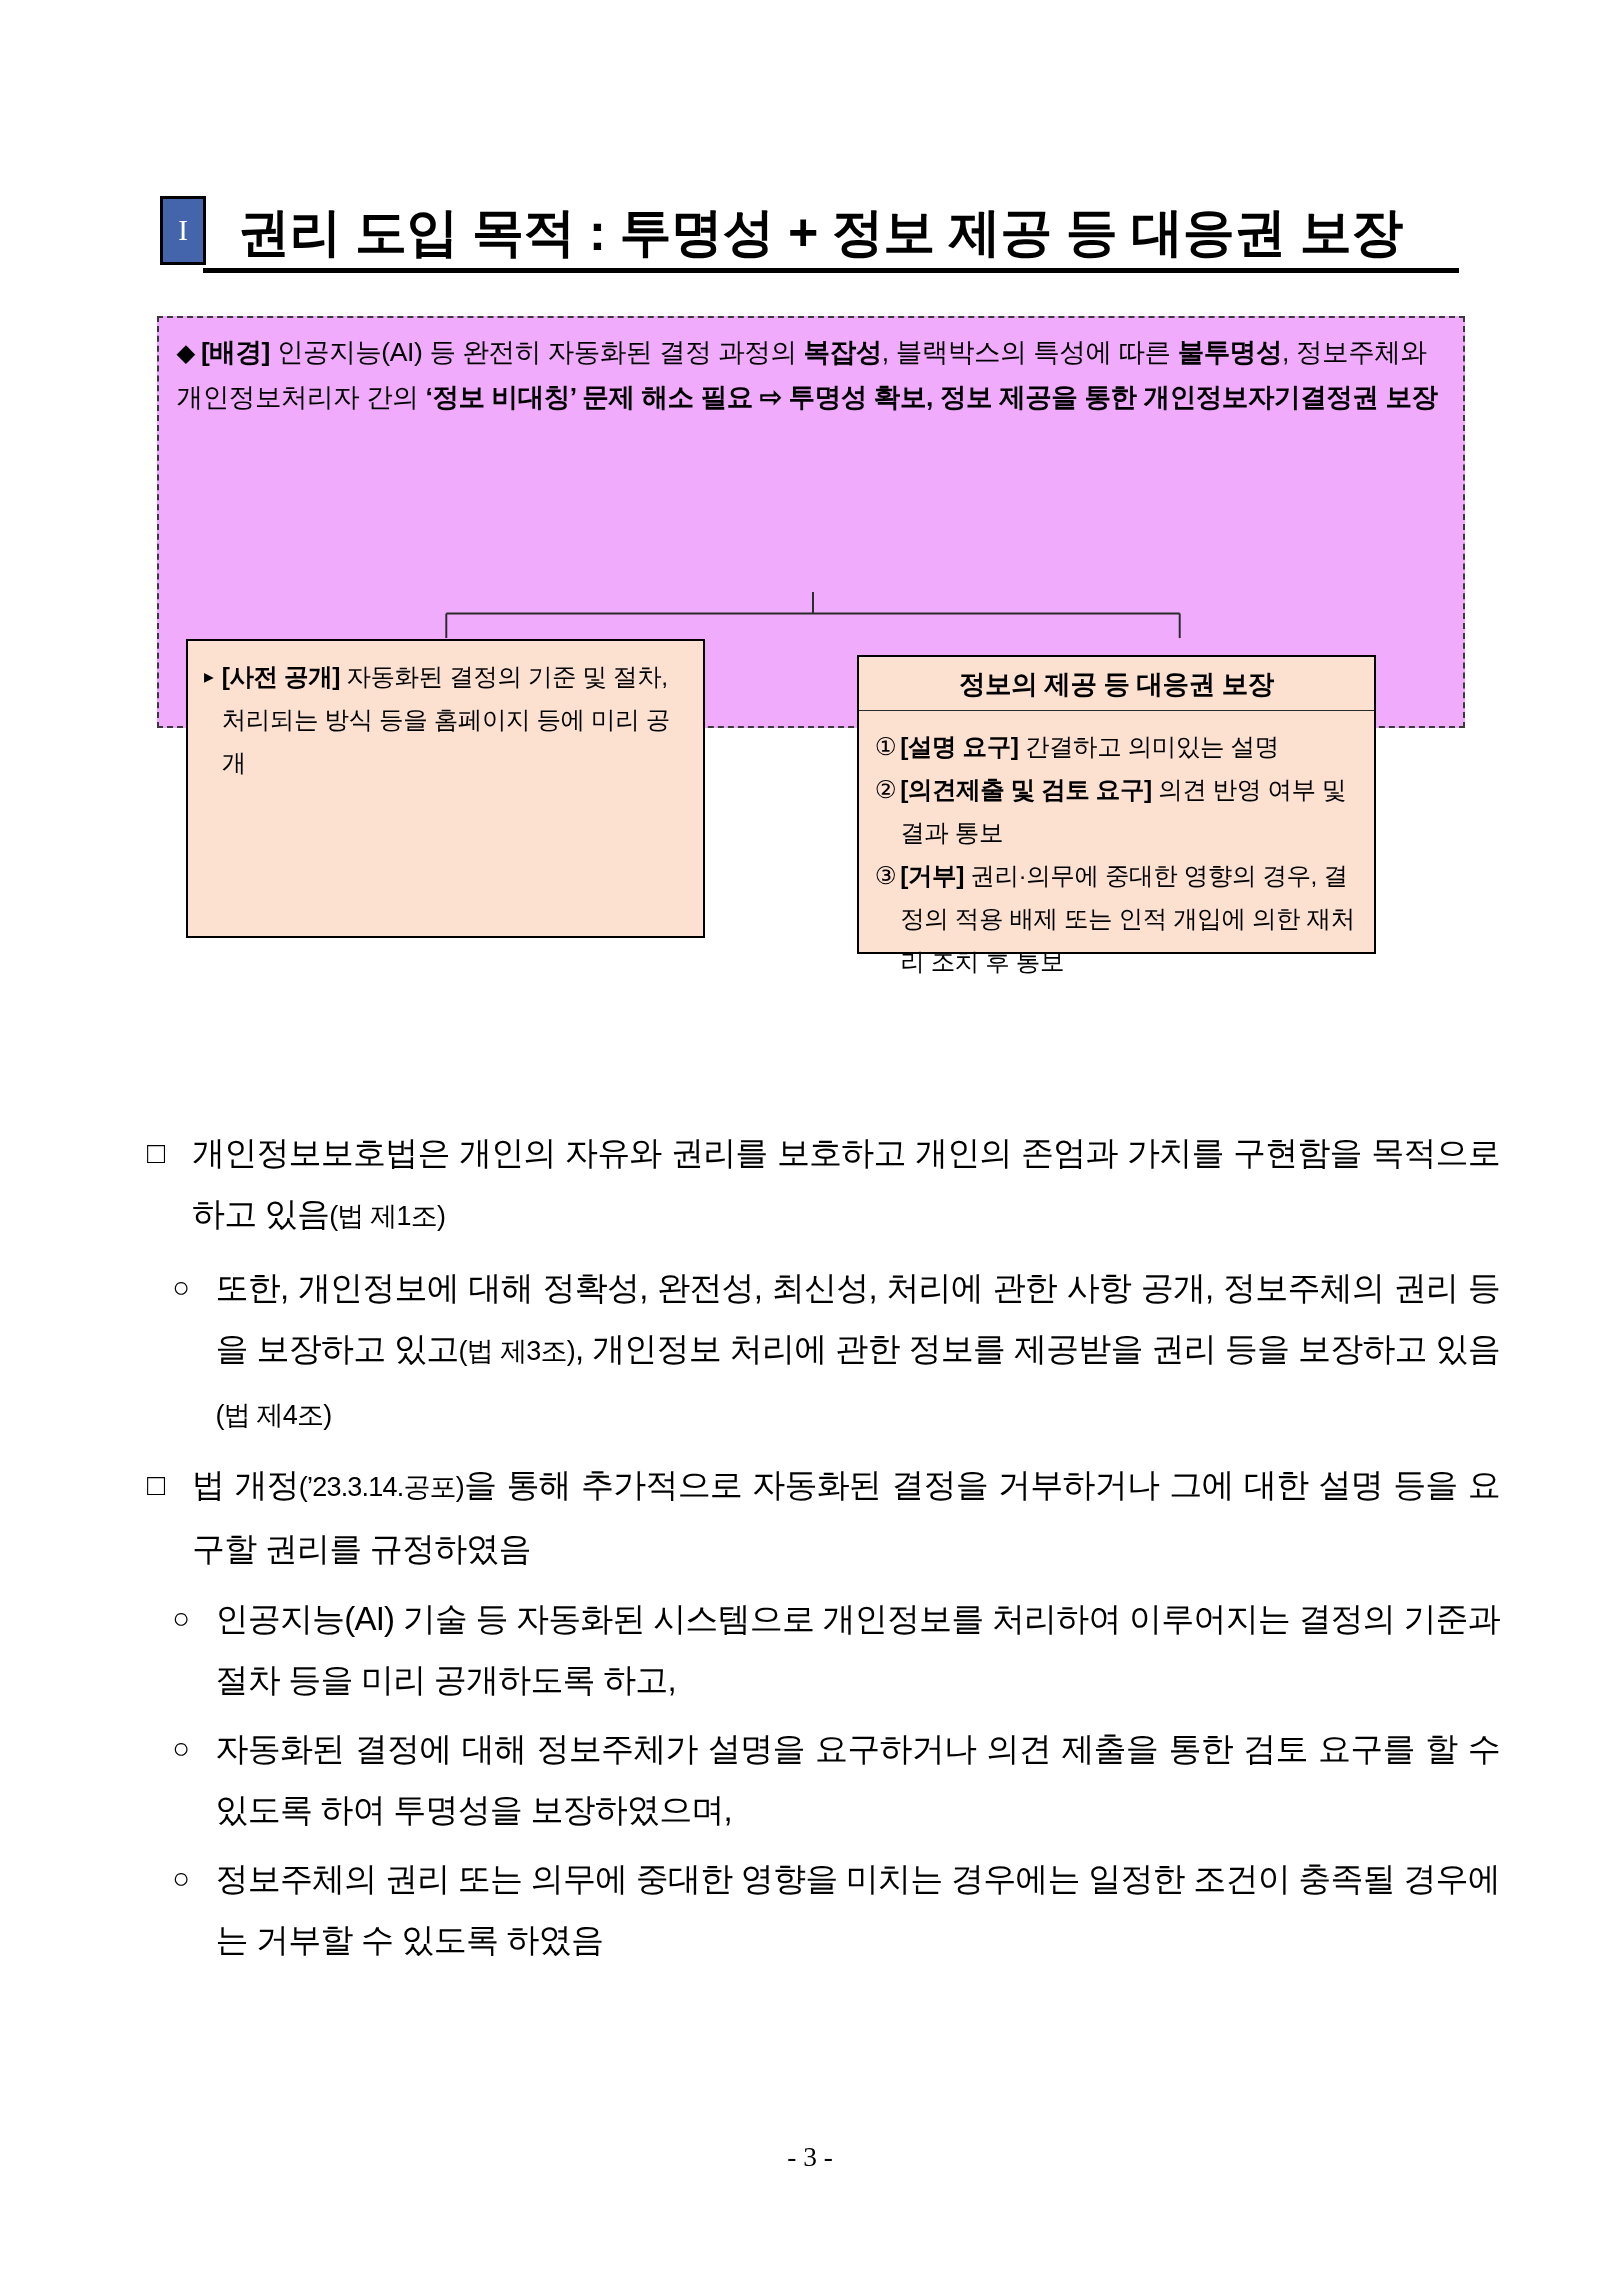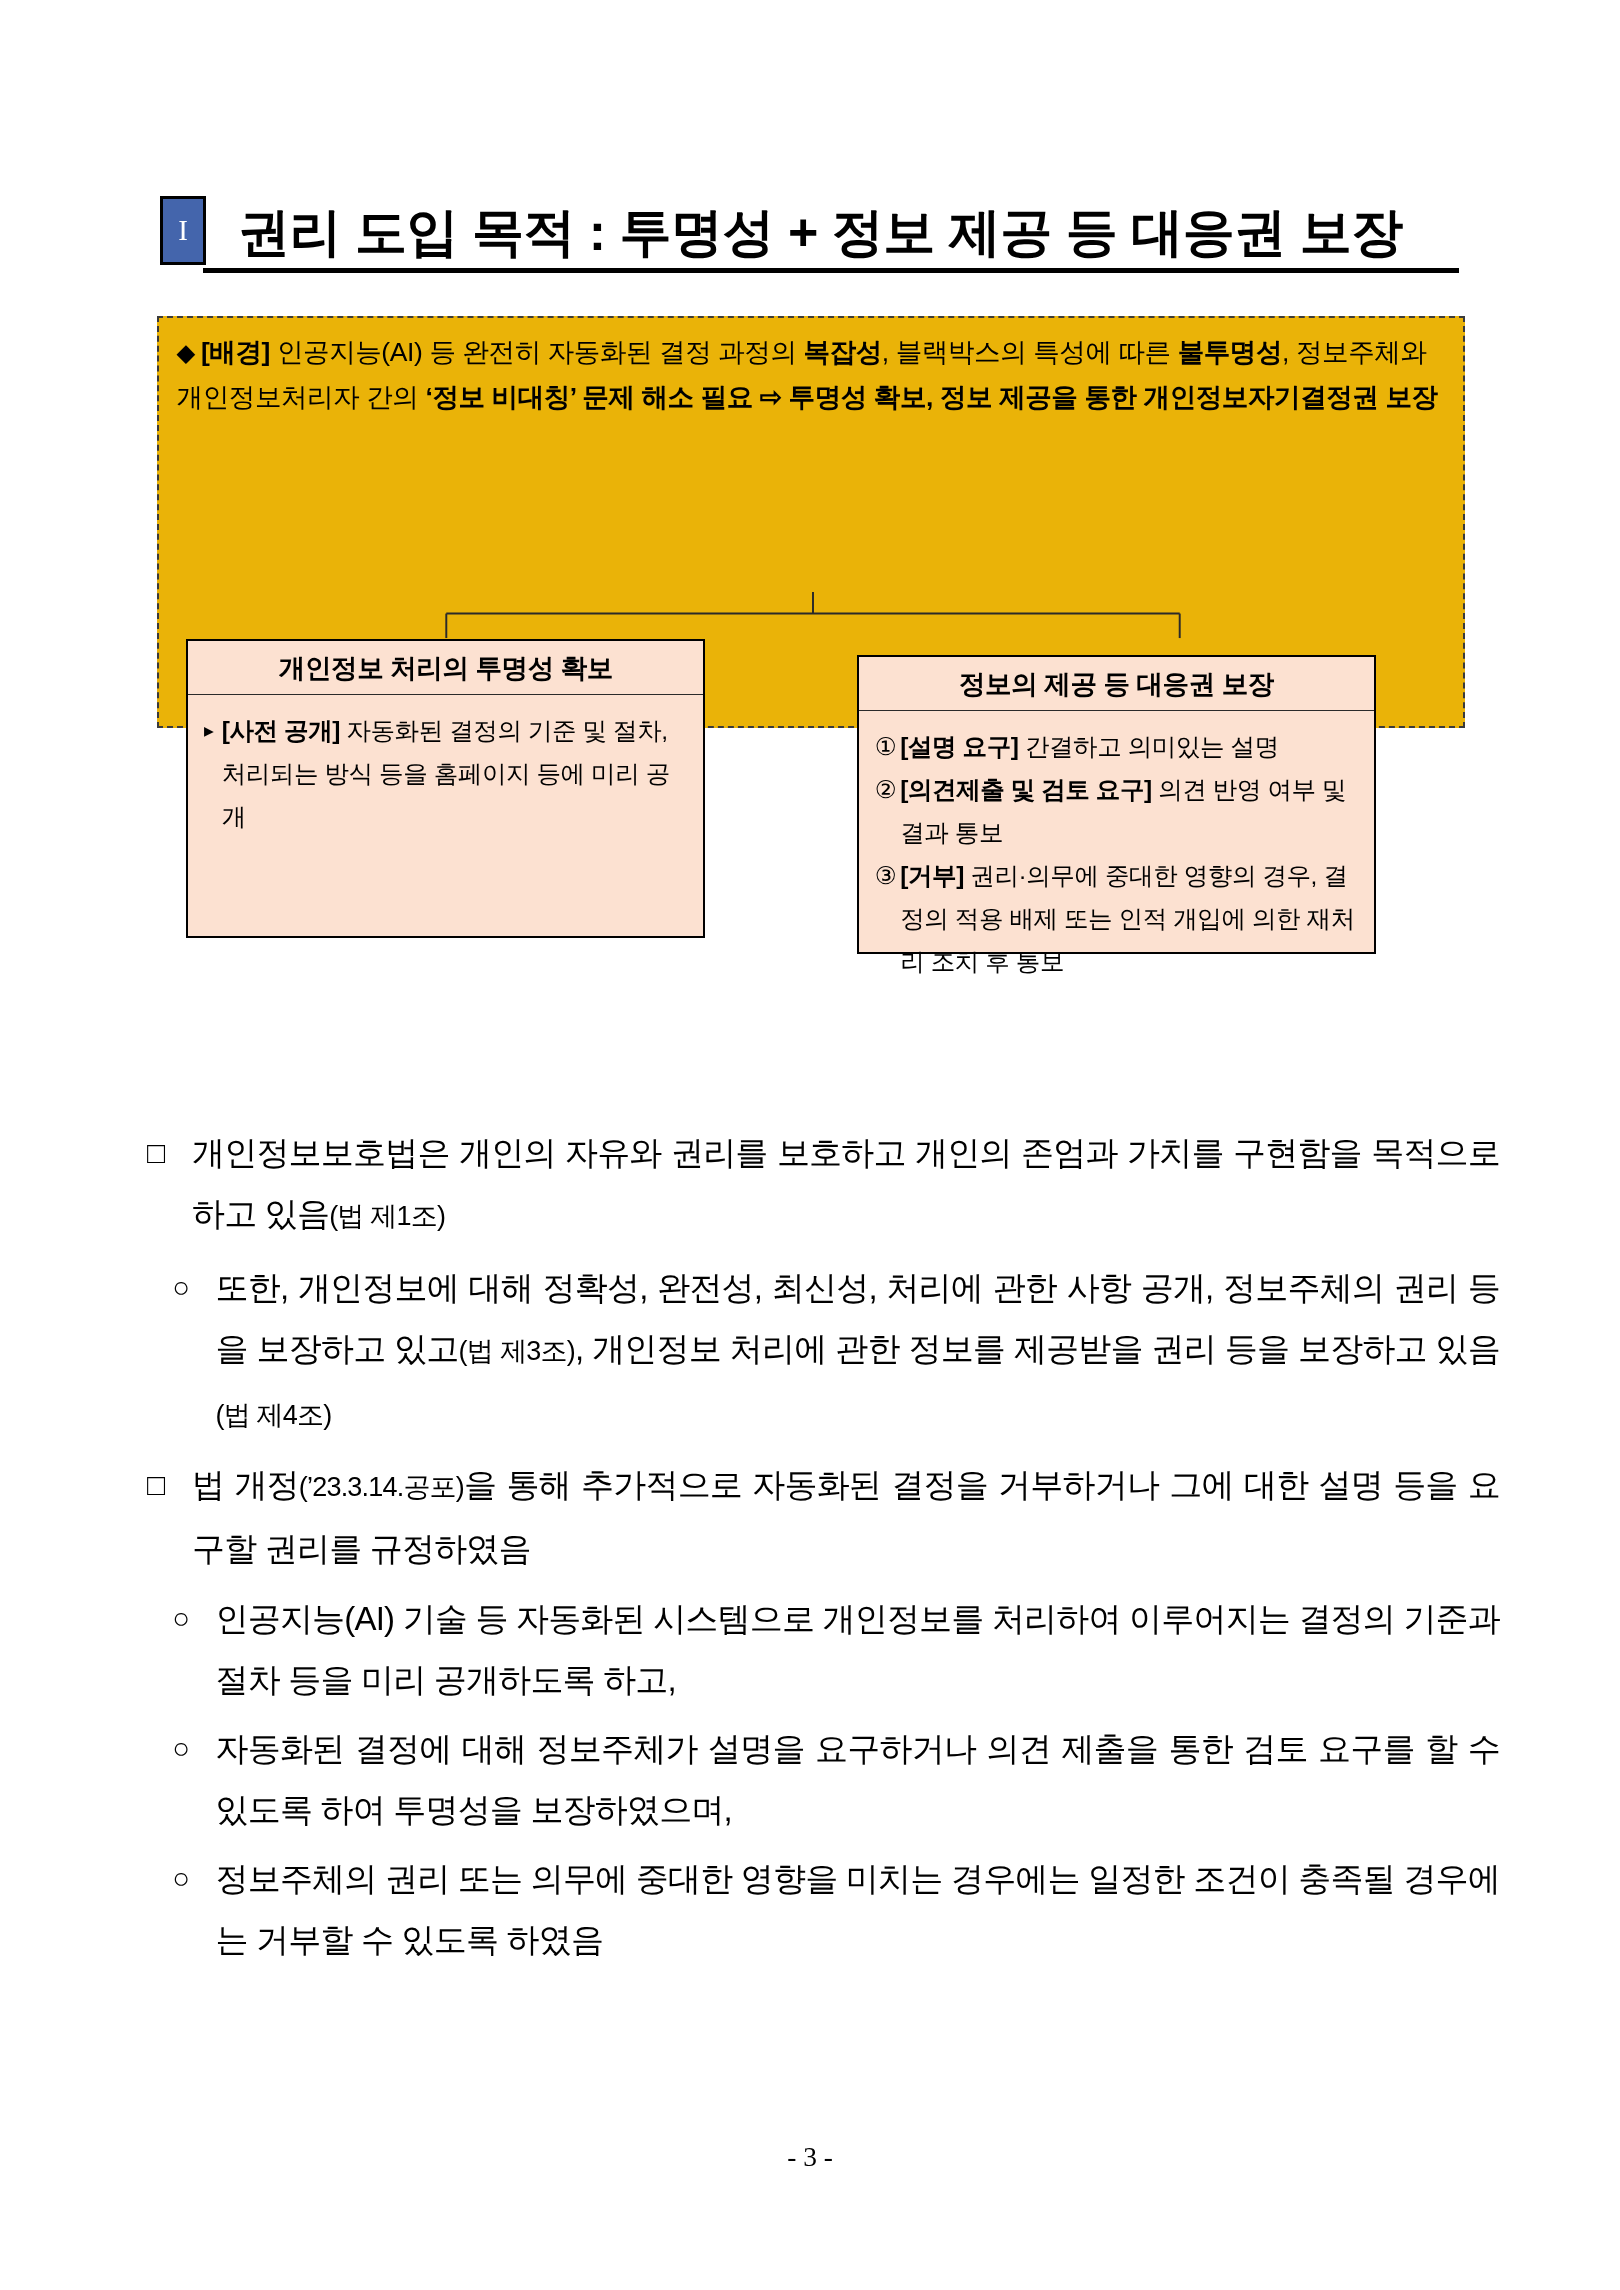--- a/index.html
+++ b/index.html
@@ -68,21 +68,21 @@
     background: #000000;
   }
 
   
   .panel {
     position: absolute;
     left: 157px;
     top: 316px;
     width: 1308px;
     height: 412px;
-    background: #eab308;
+    background: #f0abfc;
     border: 2px dashed #3a3a3a;
     box-sizing: border-box;
   }
 
   .panel-para {
     position: absolute;
     left: 17.6px;
     top: 11.8px;
     width: 1269px;
     font-size: 26.5px;
@@ -234,21 +234,20 @@
 
 
     <svg class="connector" viewBox="0 0 1334 50" preserveAspectRatio="none">
       <line x1="667" y1="0" x2="667" y2="22" stroke="#2a2a2a" stroke-width="2"></line>
       <line x1="293" y1="22" x2="1041" y2="22" stroke="#2a2a2a" stroke-width="2"></line>
       <line x1="293" y1="22" x2="293" y2="47" stroke="#2a2a2a" stroke-width="2"></line>
       <line x1="1041" y1="22" x2="1041" y2="47" stroke="#2a2a2a" stroke-width="2"></line>
     </svg>
 
     <div class="subbox left">
-      <div class="subbox-head">개인정보 처리의 투명성 확보</div>
       <div class="subbox-body">
         <div class="li-row">
           <span class="li-mark small">▸</span>
           <span class="li-text"><span class="b">[사전 공개]</span><span> 자동화된 결정의 기준 및 절차, 처리되는 방식 등을 홈페이지 등에 미리 공개</span></span>
         </div>
       </div>
     </div>
 
     <div class="subbox right">
       <div class="subbox-head">정보의 제공 등 대응권 보장</div>

